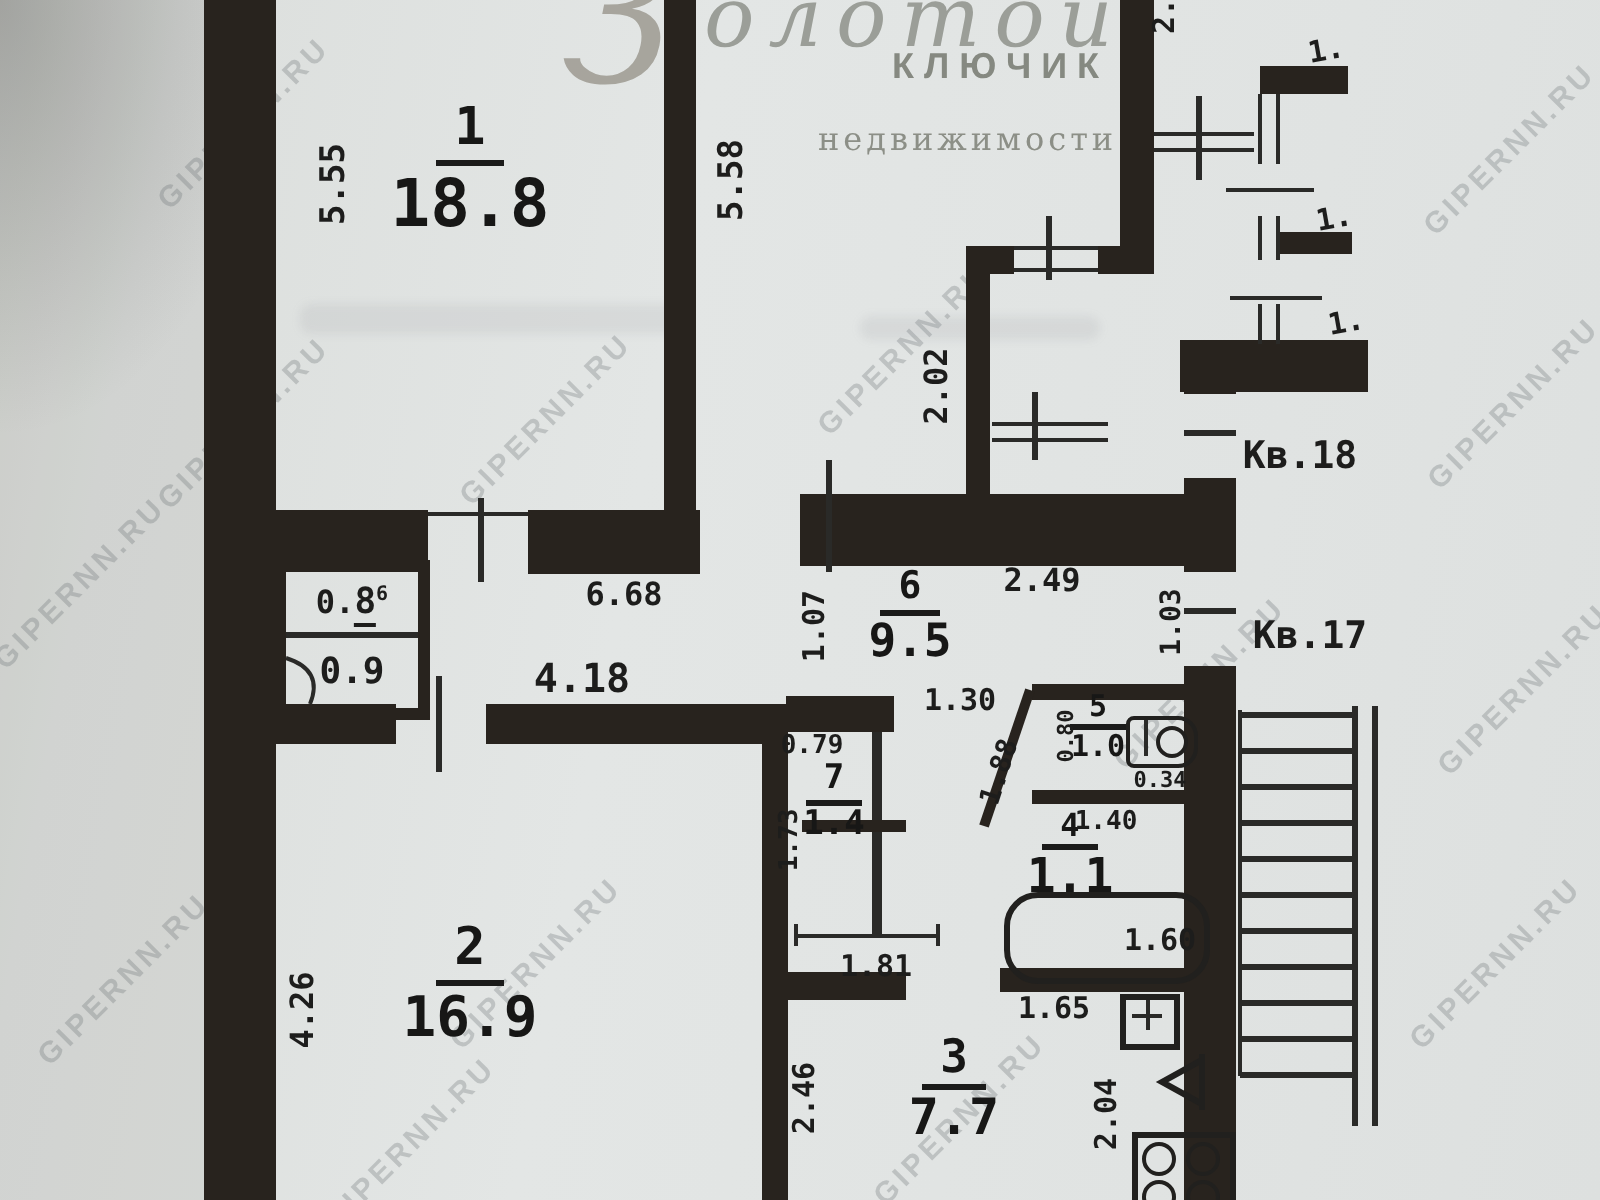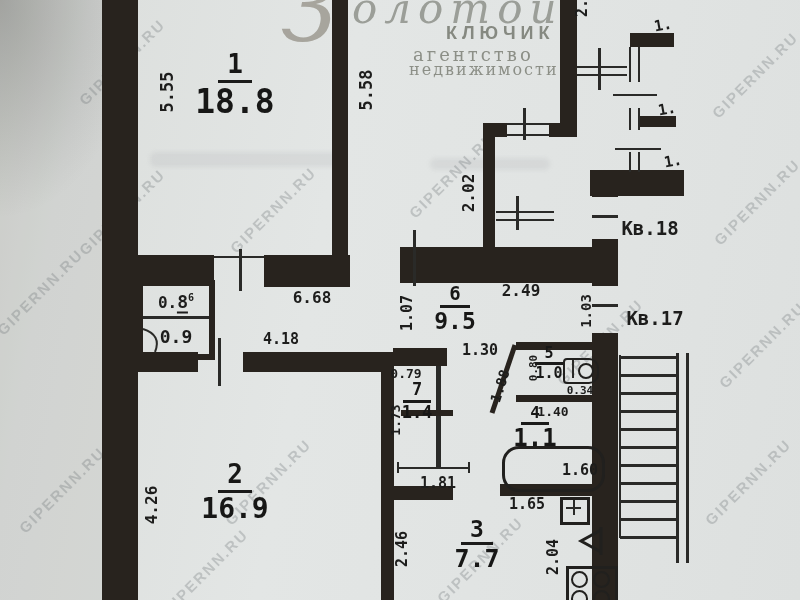--- a/index.html
+++ b/index.html
@@ -46,21 +46,20 @@
   <span class="wm" style="left:62px;top:490px">GIPERNN.RU</span>
   <span class="wm" style="left:205px;top:572px">GIPERNN.RU</span>
   <span class="wm" style="left:480px;top:560px">GIPERNN.RU</span>
 
   <div class="smudge" style="left:150px;top:152px;width:190px;height:15px"></div>
   <div class="smudge" style="left:430px;top:158px;width:120px;height:12px"></div>
 
   <div style="position:absolute;left:281px;top:-36px;font:italic 400 92px 'DejaVu Serif',serif;color:#9d9a91;line-height:1;opacity:.85">З</div>
   <div style="position:absolute;left:352px;top:-12px;font:italic 400 42px 'DejaVu Serif',serif;color:#8f928b;letter-spacing:7px;line-height:1;opacity:.85">олотой</div>
   <div style="position:absolute;left:446px;top:23px;font:700 18px 'Liberation Sans',sans-serif;color:#767a70;letter-spacing:5px;opacity:.85">КЛЮЧИК</div>
-  <div style="position:absolute;left:413px;top:44px;font:400 18px 'DejaVu Serif',serif;color:#83867d;letter-spacing:3px;opacity:.9">агентство</div>
   <div style="position:absolute;left:409px;top:60px;font:400 16px 'DejaVu Serif',serif;color:#83867d;letter-spacing:2px;opacity:.9">недвижимости</div>
 
   <div class="wall" style="left:102px;top:0;width:36px;height:600px"></div>
   <div class="wall" style="left:332px;top:0;width:16px;height:257px"></div>
 
   <div class="wall" style="left:138px;top:255px;width:76px;height:30px"></div>
   <div class="wall" style="left:264px;top:255px;width:86px;height:32px"></div>
   <div class="wall" style="left:400px;top:247px;width:197px;height:36px"></div>
   <div class="tline" style="left:214px;top:256px;width:50px;height:2px"></div>
   <div class="tline" style="left:239px;top:249px;width:3px;height:42px"></div>
@@ -191,21 +190,21 @@
   <div class="dim" style="left:655px;top:318px;font-size:19px;">Кв.17</div>
 
   <div class="dim rot" style="left:167px;top:92px;font-size:17px">5.55</div>
   <div class="dim rot" style="left:366px;top:90px;font-size:17px">5.58</div>
   <div class="dim rot" style="left:582px;top:8px;font-size:15px">2.</div>
   <div class="dim" style="left:663px;top:25px;font-size:15px;transform:translate(-50%,-50%) rotate(-10deg)">1.</div>
   <div class="dim" style="left:667px;top:109px;font-size:15px;transform:translate(-50%,-50%) rotate(-10deg)">1.</div>
   <div class="dim" style="left:673px;top:161px;font-size:15px;transform:translate(-50%,-50%) rotate(-10deg)">1.</div>
   <div class="dim rot" style="left:468px;top:193px;font-size:16px">2.02</div>
   <div class="dim" style="left:312px;top:297px;font-size:16px">6.68</div>
-  <div class="dim" style="left:281px;top:339px;font-size:15px">4.18</div>
+  <div class="dim" style="left:291px;top:339px;font-size:20px">4.18</div>
   <div class="dim" style="left:521px;top:290px;font-size:16px">2.49</div>
   <div class="dim rot" style="left:407px;top:313px;font-size:15px">1.07</div>
   <div class="dim rot" style="left:586px;top:311px;font-size:14px">1.03</div>
   <div class="dim" style="left:480px;top:350px;font-size:15px">1.30</div>
   <div class="dim" style="left:406px;top:373px;font-size:13px">0.79</div>
   <div class="dim rot" style="left:395px;top:420px;font-size:13px">1.73</div>
   <div class="dim" style="left:438px;top:483px;font-size:15px">1.81</div>
   <div class="dim" style="left:500px;top:386px;font-size:14px;transform:translate(-50%,-50%) rotate(-72deg)">1.88</div>
   <div class="dim rot" style="left:533px;top:368px;font-size:11px">0.80</div>
   <div class="dim" style="left:580px;top:390px;font-size:11px">0.34</div>

